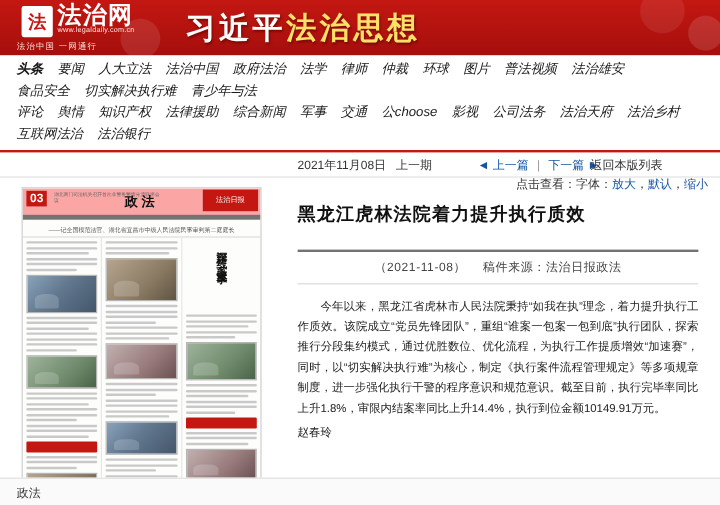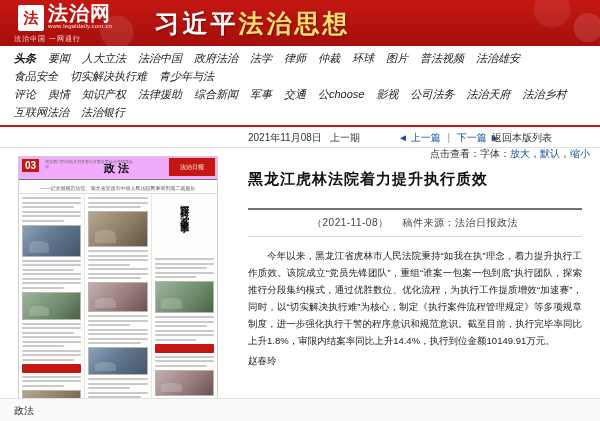--- a/index.html
+++ b/index.html
@@ -196,22 +196,22 @@
     height: 282px;
     border: 1px solid #cfcfcf;
     background: #fdfdfb;
     box-sizing: border-box;
     overflow: hidden;
     cursor: pointer;
   }
   .paper-top {
     position: relative;
     height: 22px;
-    border-bottom: 1px solid #737373;
-    background: #f0abfc;
+    border-bottom: 4px solid #737373;
+    background: #fca5a5;
   }
   .paper-pagebadge {
     position: absolute;
     left: 3px;
     top: 2px;
     background: #c41712;
     color: #fff;
     font-size: 10px;
     font-weight: bold;
     padding: 1px 3px;

